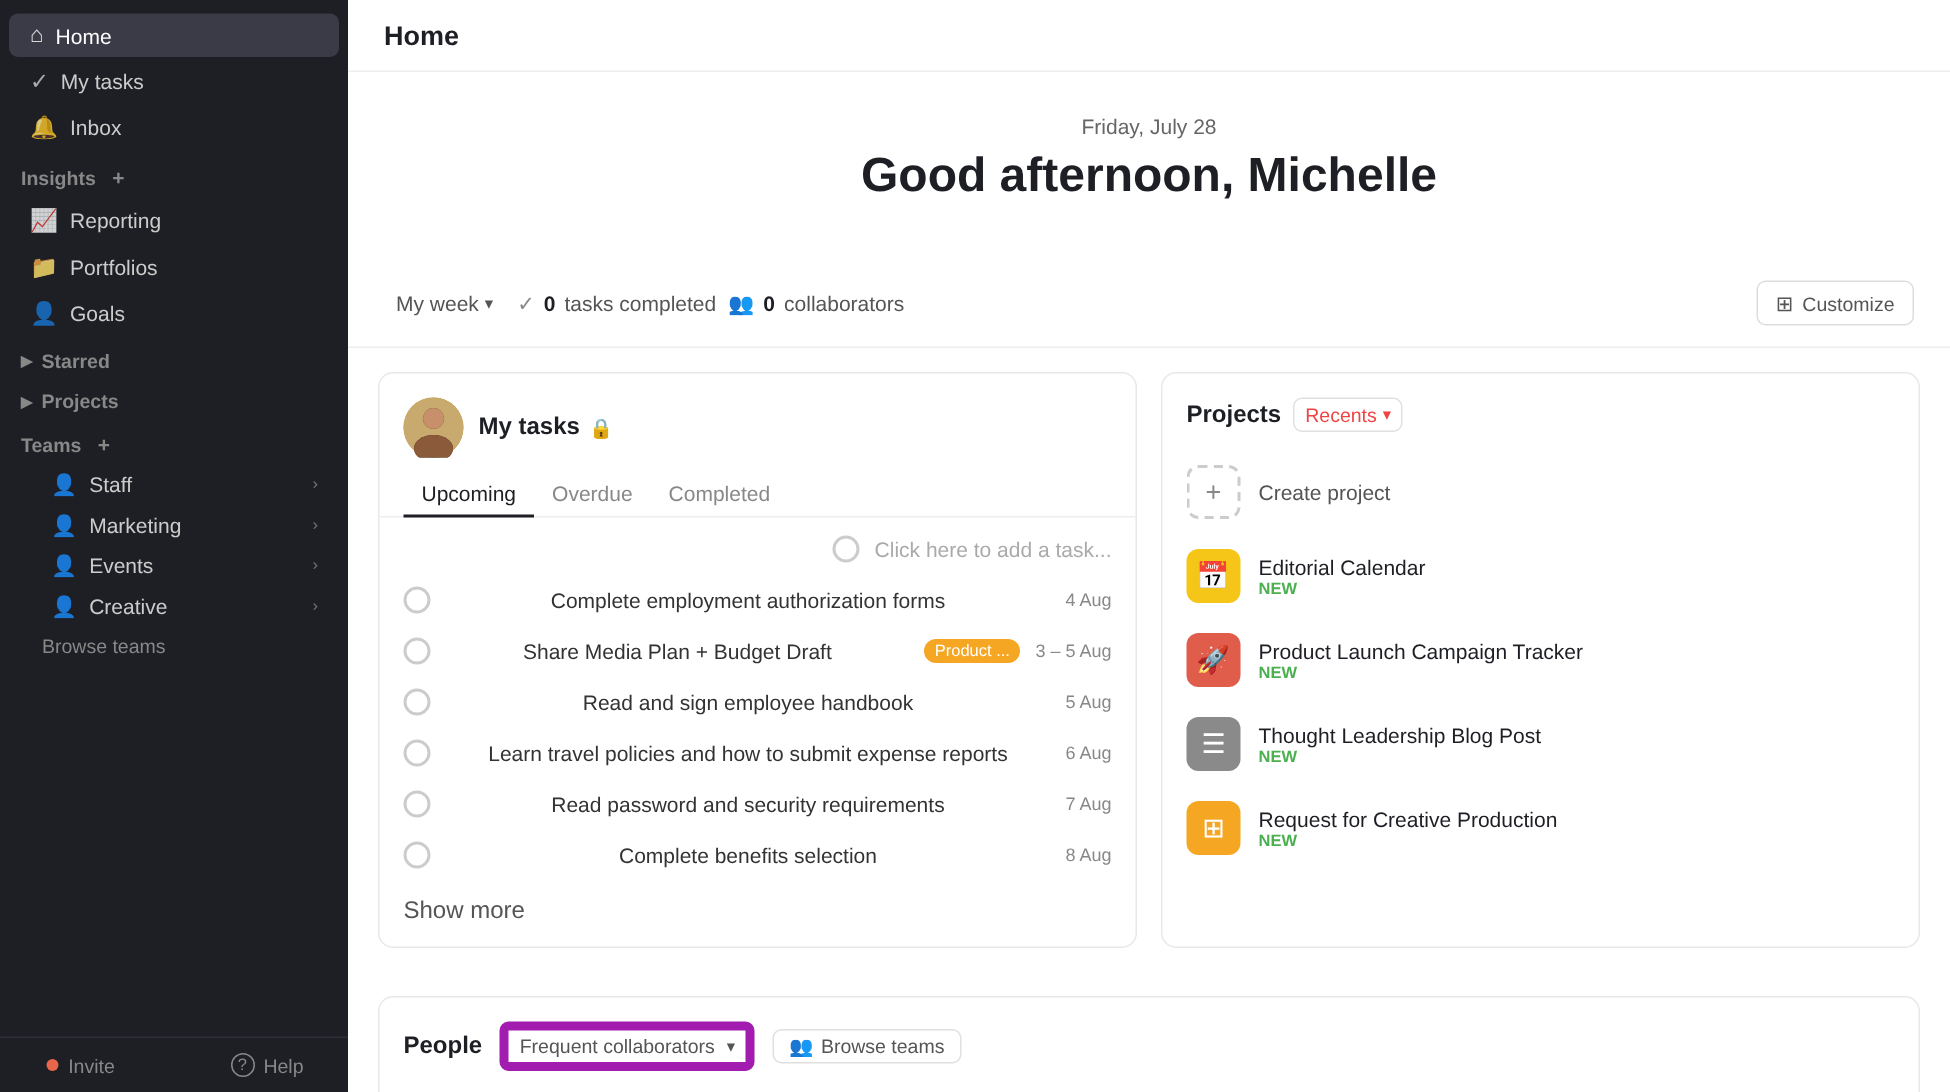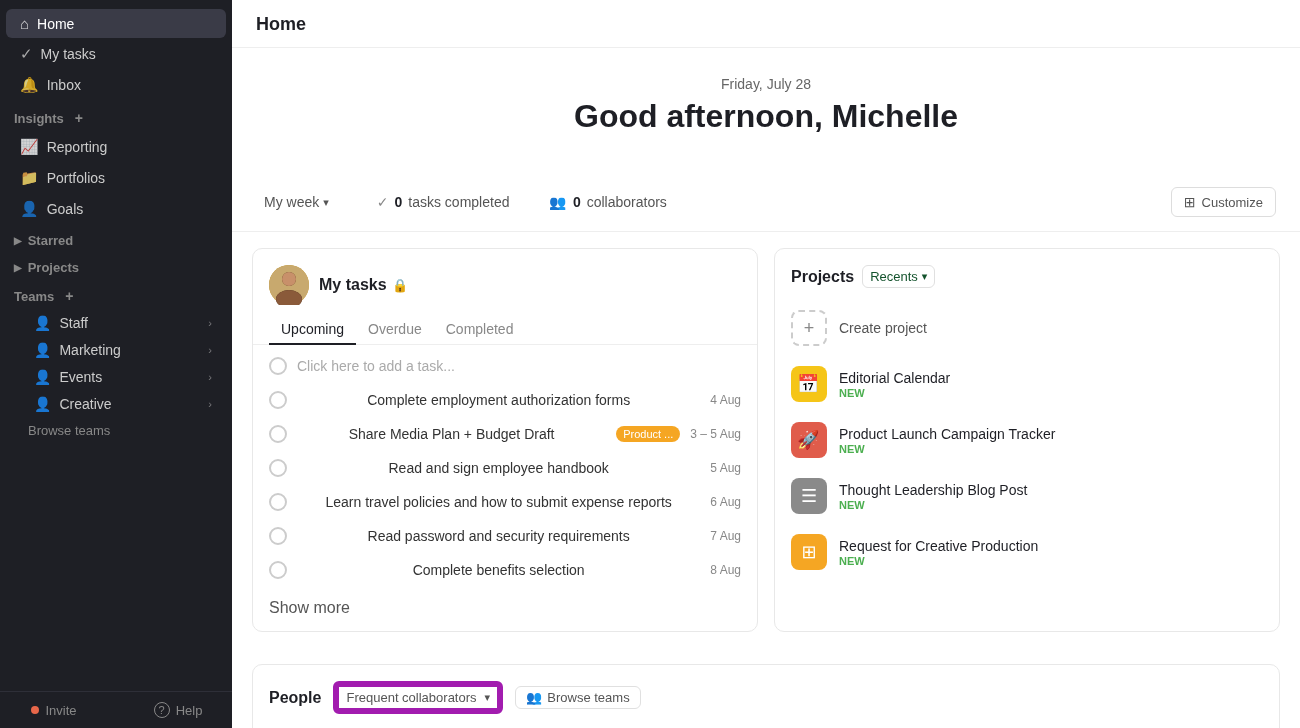--- a/index.html
+++ b/index.html
@@ -135,21 +135,21 @@
       border-radius: 6px;
       font-size: 13px;
       color: #555;
       cursor: pointer;
       background: #fff;
     }
     .stats-row {
       display: flex;
       align-items: center;
       padding: 12px 24px 14px;
-      gap: 40px;
+      gap: 8px;
       border-bottom: 1px solid #eee;
     }
 
     
     .content-grid {
       display: grid;
       grid-template-columns: 1fr 1fr;
       gap: 0;
       padding: 16px 20px;
       gap: 16px;
@@ -233,20 +233,21 @@
       white-space: nowrap;
     }
     .add-task-row {
       display: flex;
       align-items: center;
       padding: 8px 16px;
       gap: 10px;
       font-size: 14px;
       color: #aaa;
       cursor: pointer;
+      justify-content: flex-end;
     }
     .show-more {
       padding: 8px 16px 14px;
       font-size: 16px;
       color: #555;
       cursor: pointer;
     }
 
     
     .projects-header {
@@ -255,21 +256,21 @@
       padding: 16px 16px 12px;
       gap: 8px;
     }
     .projects-title {
       font-size: 16px;
       font-weight: 600;
       color: #1e1f25;
     }
     .recents-selector {
       display: flex; align-items: center; gap: 4px;
-      font-size: 13px; color: #14532d; cursor: pointer;
+      font-size: 13px; color: #ef4444; cursor: pointer;
       padding: 3px 7px; border-radius: 6px; border: 1px solid #e0e0e0;
     }
     .project-item {
       display: flex;
       align-items: center;
       padding: 10px 16px;
       gap: 12px;
       cursor: pointer;
     }
     .project-icon {

